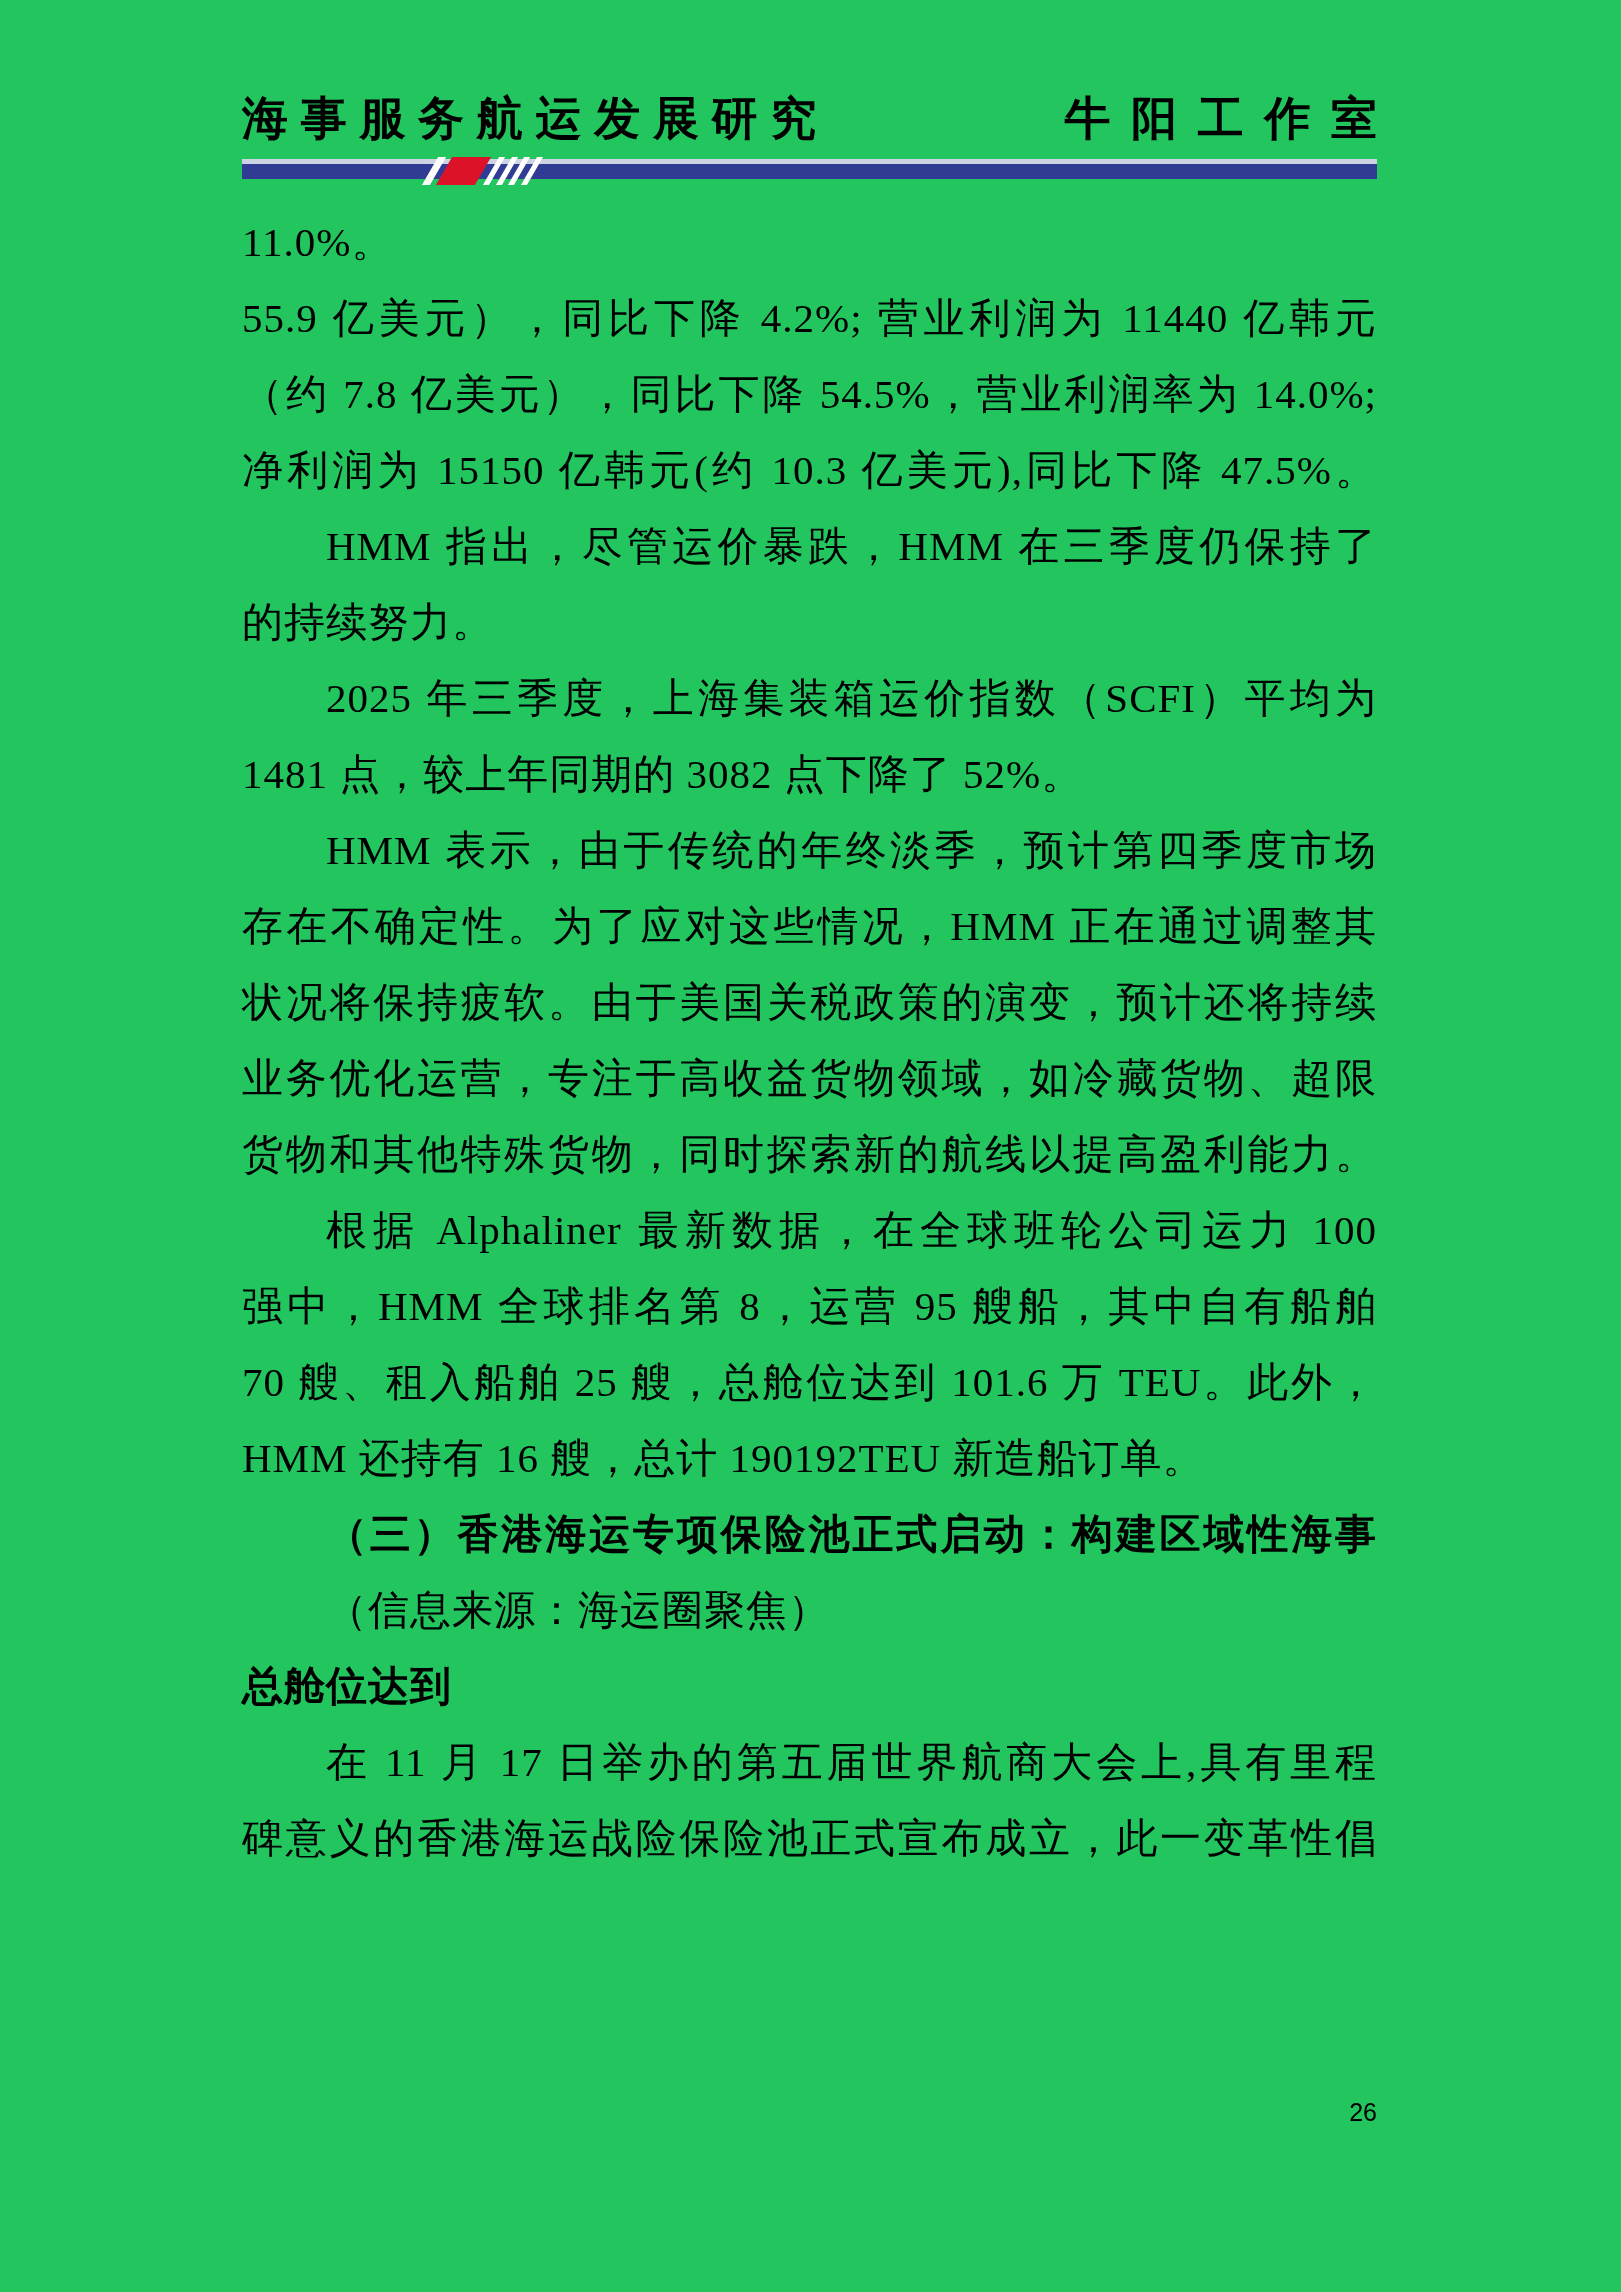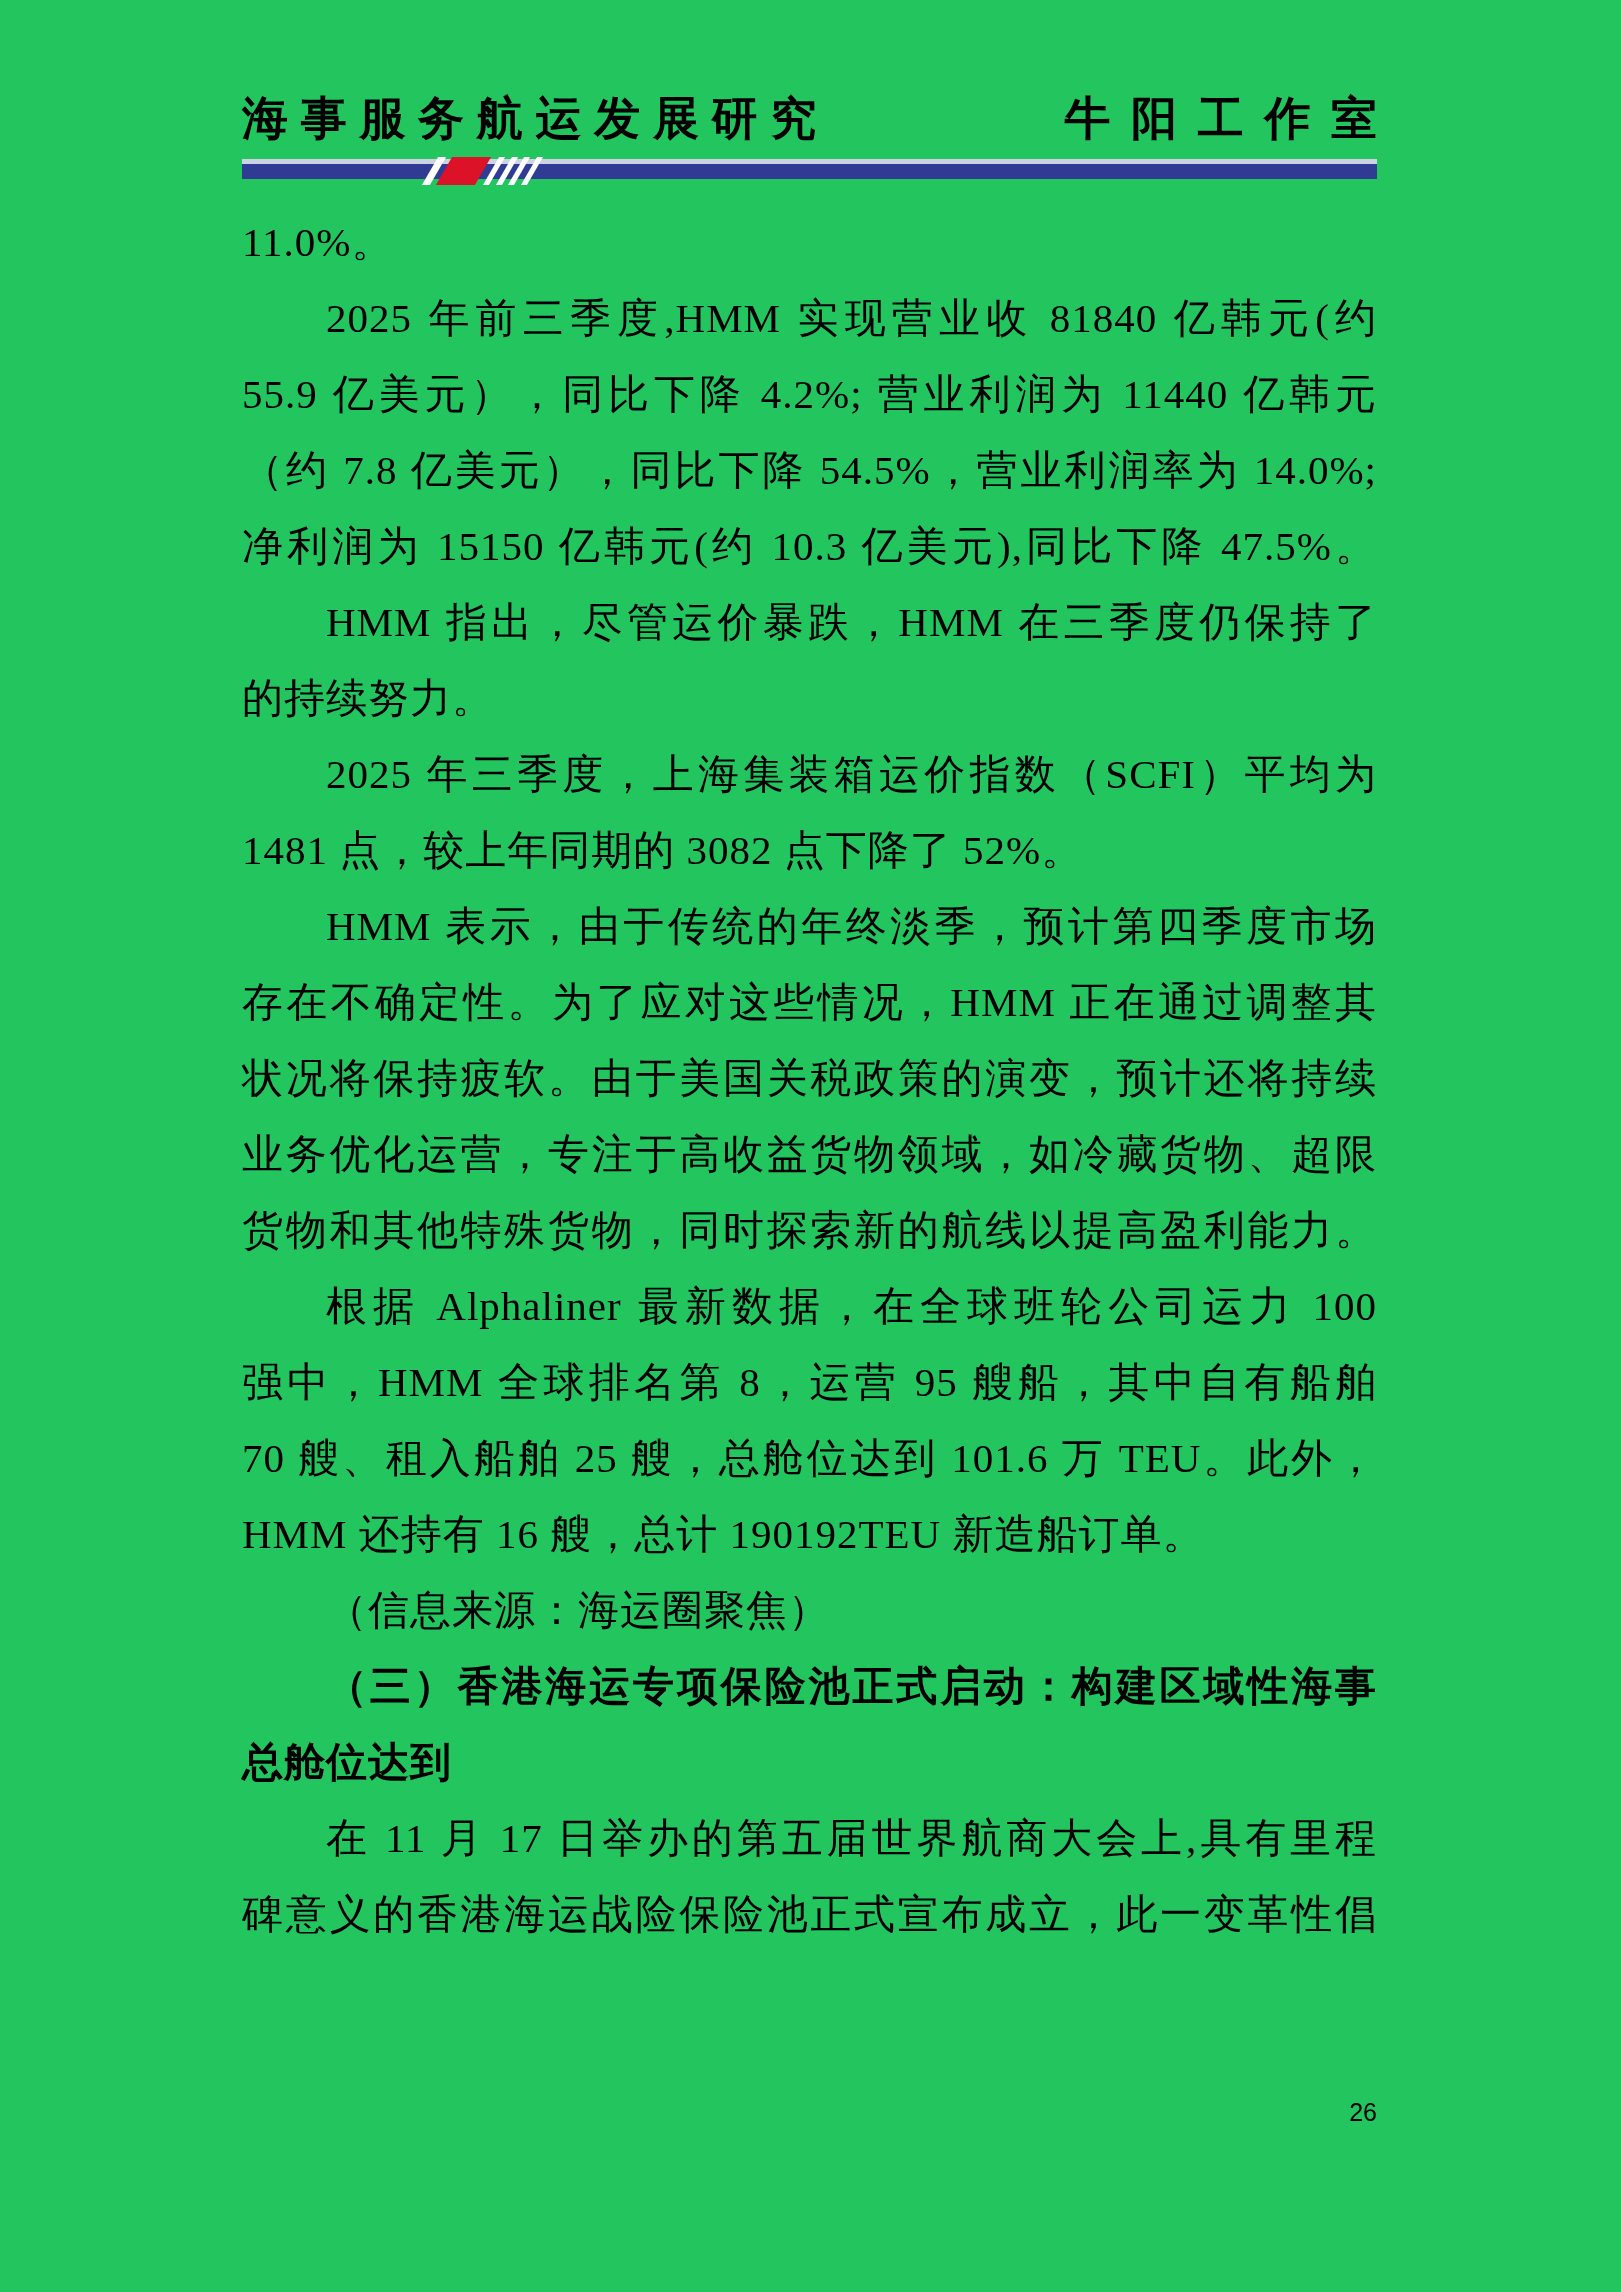--- a/index.html
+++ b/index.html
@@ -134,39 +134,38 @@
         <div class="seg white s3"></div>
         <div class="seg white s4"></div>
         <div class="seg white s5"></div>
         <div class="seg white s6"></div>
       </div>
     </div>
   </div>
 
   <div class="doc-body">
     <div class="line">11.0%。</div>
-    <div class="line full indent">2025 年前三季度,HMM 实现营业收 81840 亿韩元(约</div>
     <div class="line full">55.9 亿美元），同比下降 4.2%; 营业利润为 11440 亿韩元</div>
     <div class="line full">（约 7.8 亿美元），同比下降 54.5%，营业利润率为 14.0%;</div>
     <div class="line full">净利润为 15150 亿韩元(约 10.3 亿美元),同比下降 47.5%。</div>
     <div class="line full indent">HMM 指出，尽管运价暴跌，HMM 在三季度仍保持了</div>
     <div class="line">的持续努力。</div>
     <div class="line full indent">2025 年三季度，上海集装箱运价指数（SCFI）平均为</div>
     <div class="line">1481 点，较上年同期的 3082 点下降了 52%。</div>
     <div class="line full indent">HMM 表示，由于传统的年终淡季，预计第四季度市场</div>
     <div class="line full">存在不确定性。为了应对这些情况，HMM 正在通过调整其</div>
     <div class="line full">状况将保持疲软。由于美国关税政策的演变，预计还将持续</div>
     <div class="line full">业务优化运营，专注于高收益货物领域，如冷藏货物、超限</div>
     <div class="line full">货物和其他特殊货物，同时探索新的航线以提高盈利能力。</div>
     <div class="line full indent">根据 Alphaliner 最新数据，在全球班轮公司运力 100</div>
     <div class="line full">强中，HMM 全球排名第 8，运营 95 艘船，其中自有船舶</div>
     <div class="line full">70 艘、租入船舶 25 艘，总舱位达到 101.6 万 TEU。此外，</div>
     <div class="line">HMM 还持有 16 艘，总计 190192TEU 新造船订单。</div>
+    <div class="line full indent bold">（三）香港海运专项保险池正式启动：构建区域性海事</div>
     <div class="line indent">（信息来源：海运圈聚焦）</div>
-    <div class="line full indent bold">（三）香港海运专项保险池正式启动：构建区域性海事</div>
     <div class="line bold">总舱位达到</div>
     <div class="line full indent">在 11 月 17 日举办的第五届世界航商大会上,具有里程</div>
     <div class="line full">碑意义的香港海运战险保险池正式宣布成立，此一变革性倡</div>
   </div>
 
   <div class="pagenum">26</div>
 
 </div>
 
 

